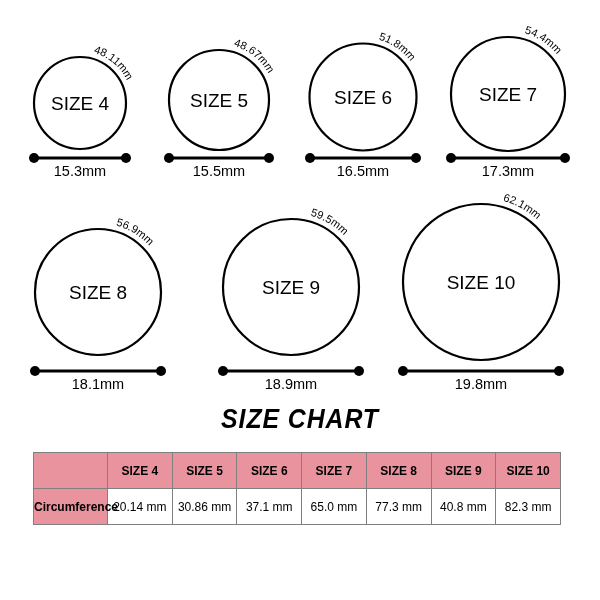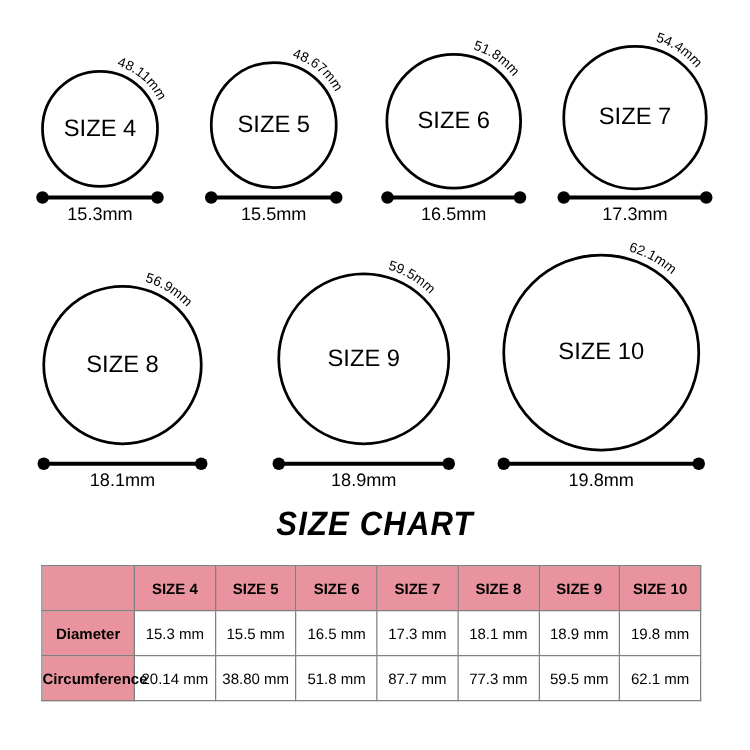--- a/index.html
+++ b/index.html
@@ -205,34 +205,24 @@
           <th class="hdr-cell">SIZE 5</th>
           <th class="hdr-cell">SIZE 6</th>
           <th class="hdr-cell">SIZE 7</th>
           <th class="hdr-cell">SIZE 8</th>
           <th class="hdr-cell">SIZE 9</th>
           <th class="hdr-cell">SIZE 10</th>
         </tr>
     </thead>
     <tbody>
         <tr>
-          <td class="row-label">Diameter</td>
-          <td class="data-cell">15.3 mm</td>
-          <td class="data-cell">15.5 mm</td>
-          <td class="data-cell">16.5 mm</td>
-          <td class="data-cell">17.3 mm</td>
-          <td class="data-cell">18.1 mm</td>
-          <td class="data-cell">18.9 mm</td>
-          <td class="data-cell">19.8 mm</td>
-        </tr>
-        <tr>
           <td class="row-label small">Circumference</td>
           <td class="data-cell">20.14 mm</td>
-          <td class="data-cell">38.80 mm</td>
-          <td class="data-cell">51.8 mm</td>
-          <td class="data-cell">87.7 mm</td>
+          <td class="data-cell">30.86 mm</td>
+          <td class="data-cell">37.1 mm</td>
+          <td class="data-cell">65.0 mm</td>
           <td class="data-cell">77.3 mm</td>
-          <td class="data-cell">59.5 mm</td>
-          <td class="data-cell">62.1 mm</td>
+          <td class="data-cell">40.8 mm</td>
+          <td class="data-cell">82.3 mm</td>
         </tr>
       </tbody>
   </table>
 </div>
 
 </body></html>

